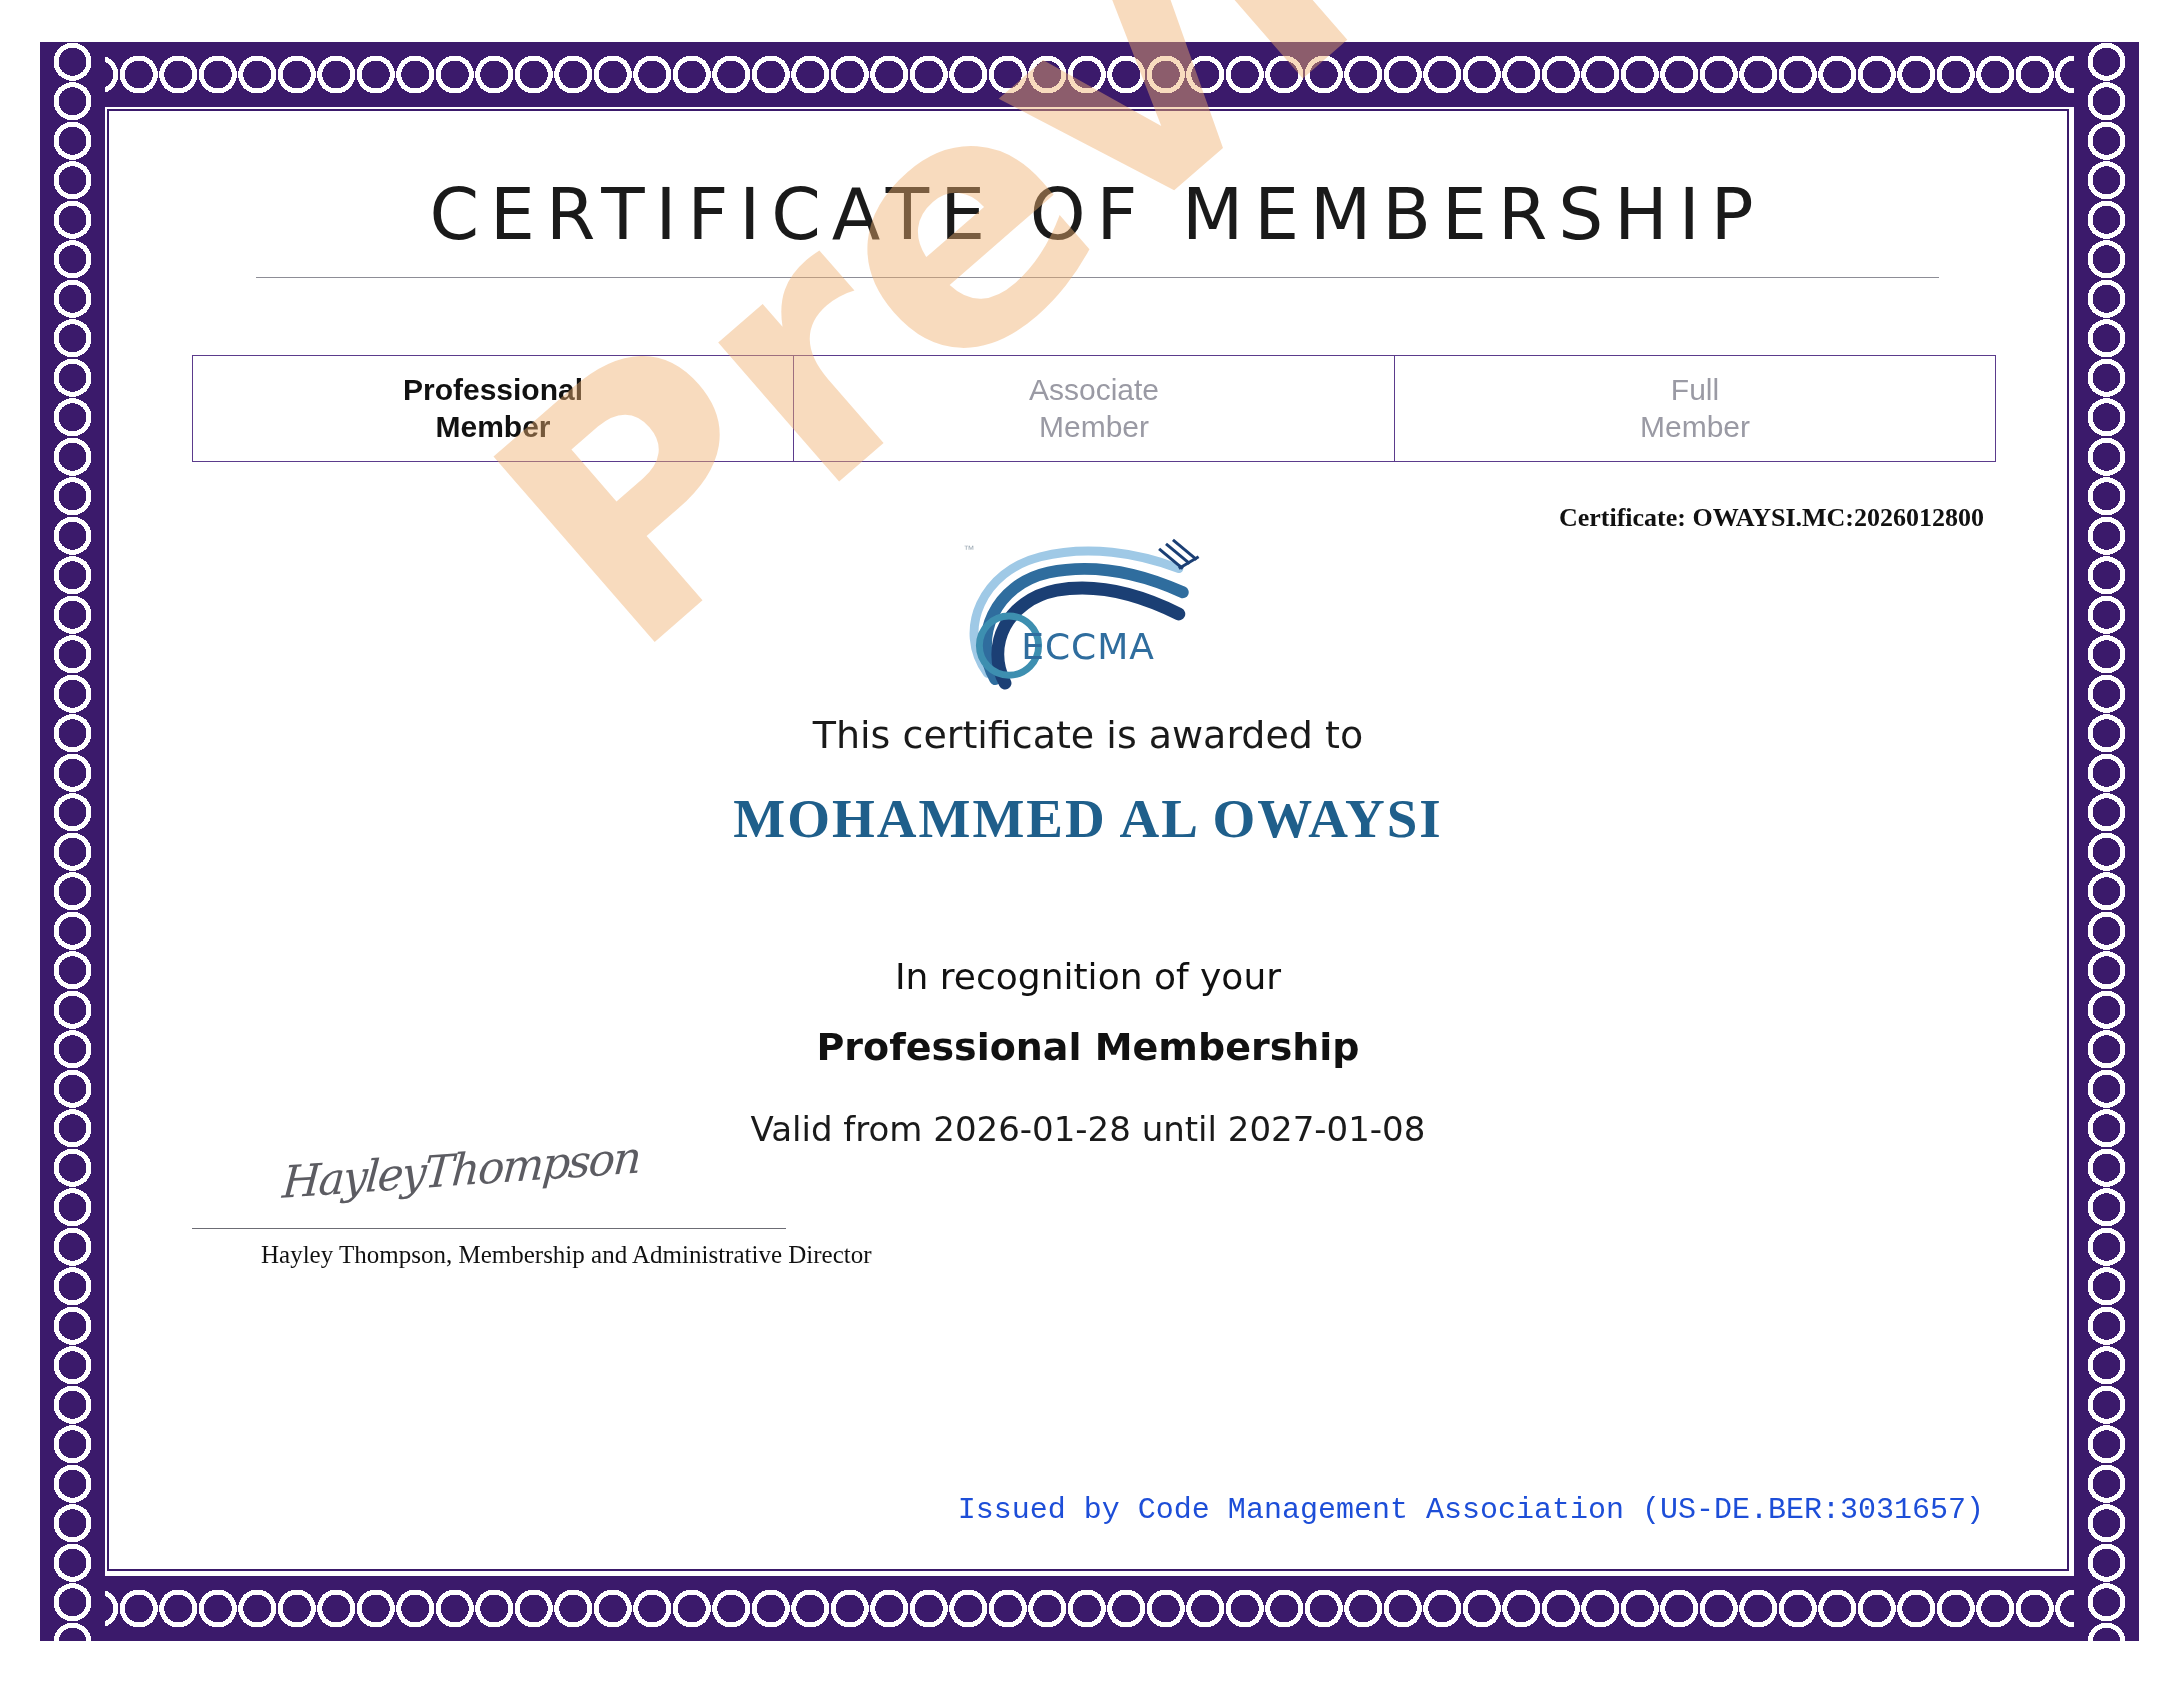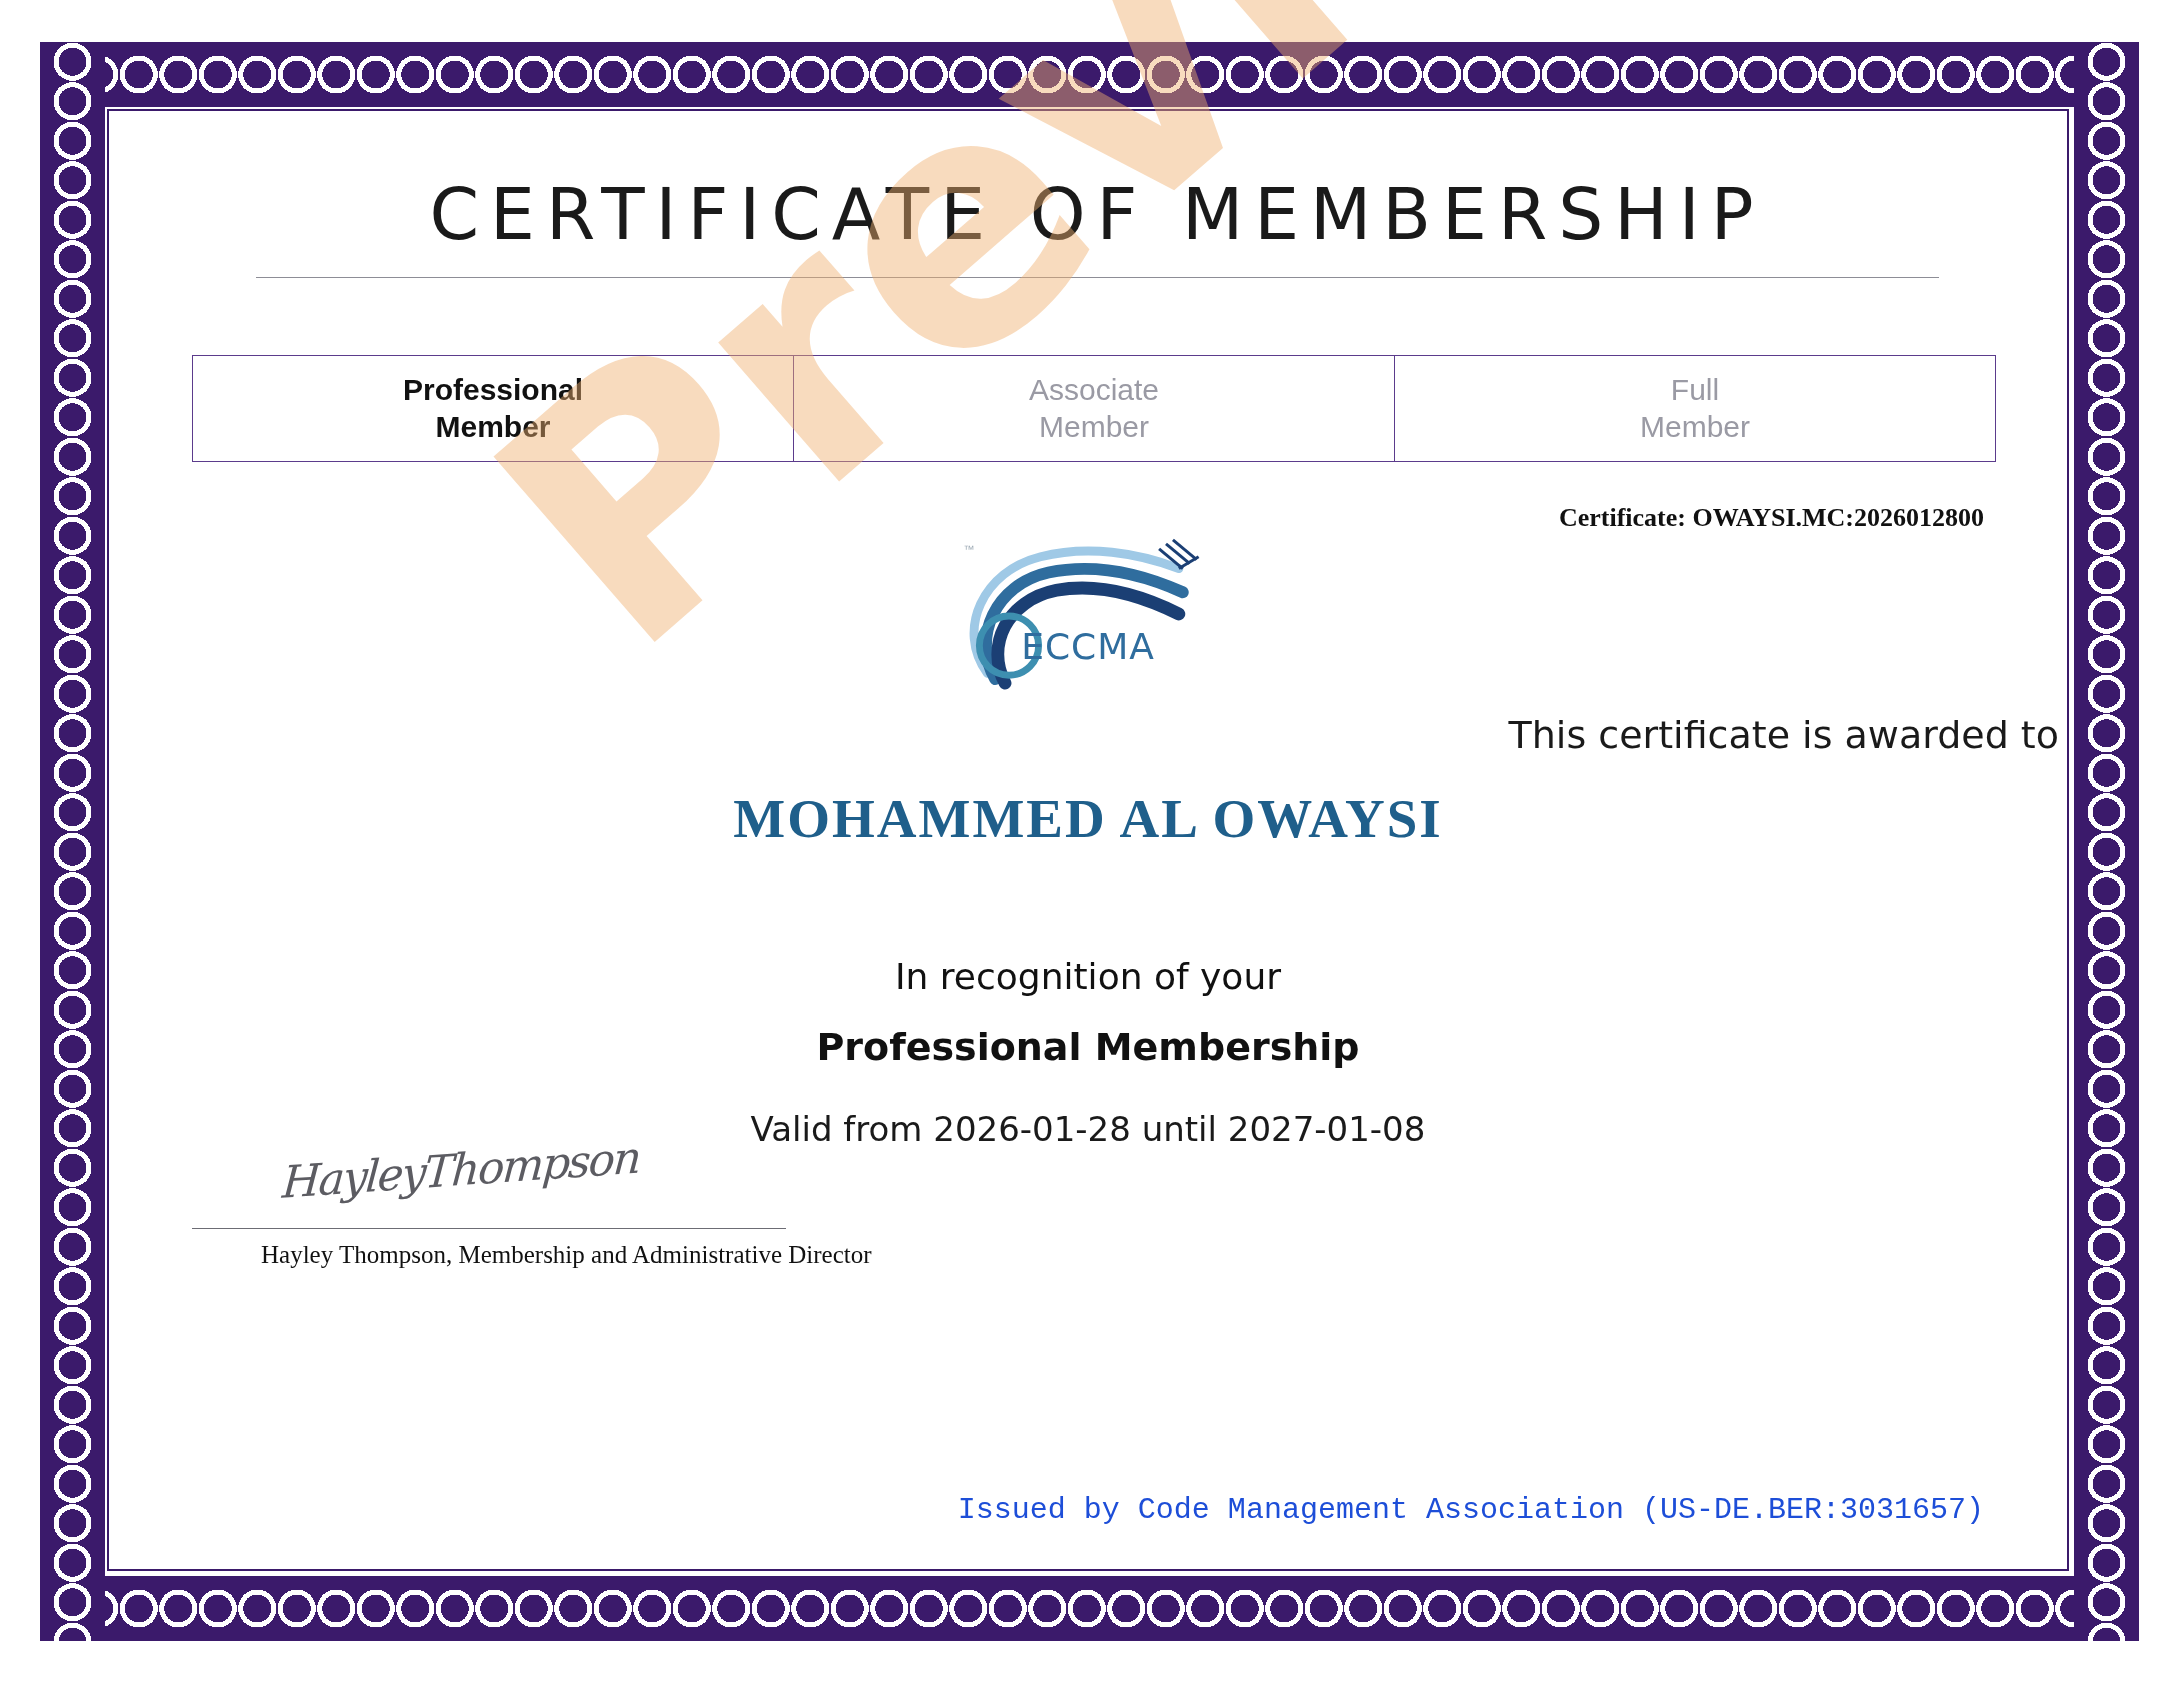--- a/index.html
+++ b/index.html
@@ -168,21 +168,21 @@
     font-size: 11px;
     color: #9aa7b2;
   }
 
   
   .awarded-to {
     position: absolute;
     left: 0;
     top: 594px;
     width: 1942px;
-    text-align: right;
+    text-align: center;
     font-family: "DejaVu Sans", sans-serif;
     font-size: 38px;
     color: #1a1a1a;
   }
   .recipient {
     position: absolute;
     left: 0;
     top: 668px;
     width: 1942px;
     text-align: center;

